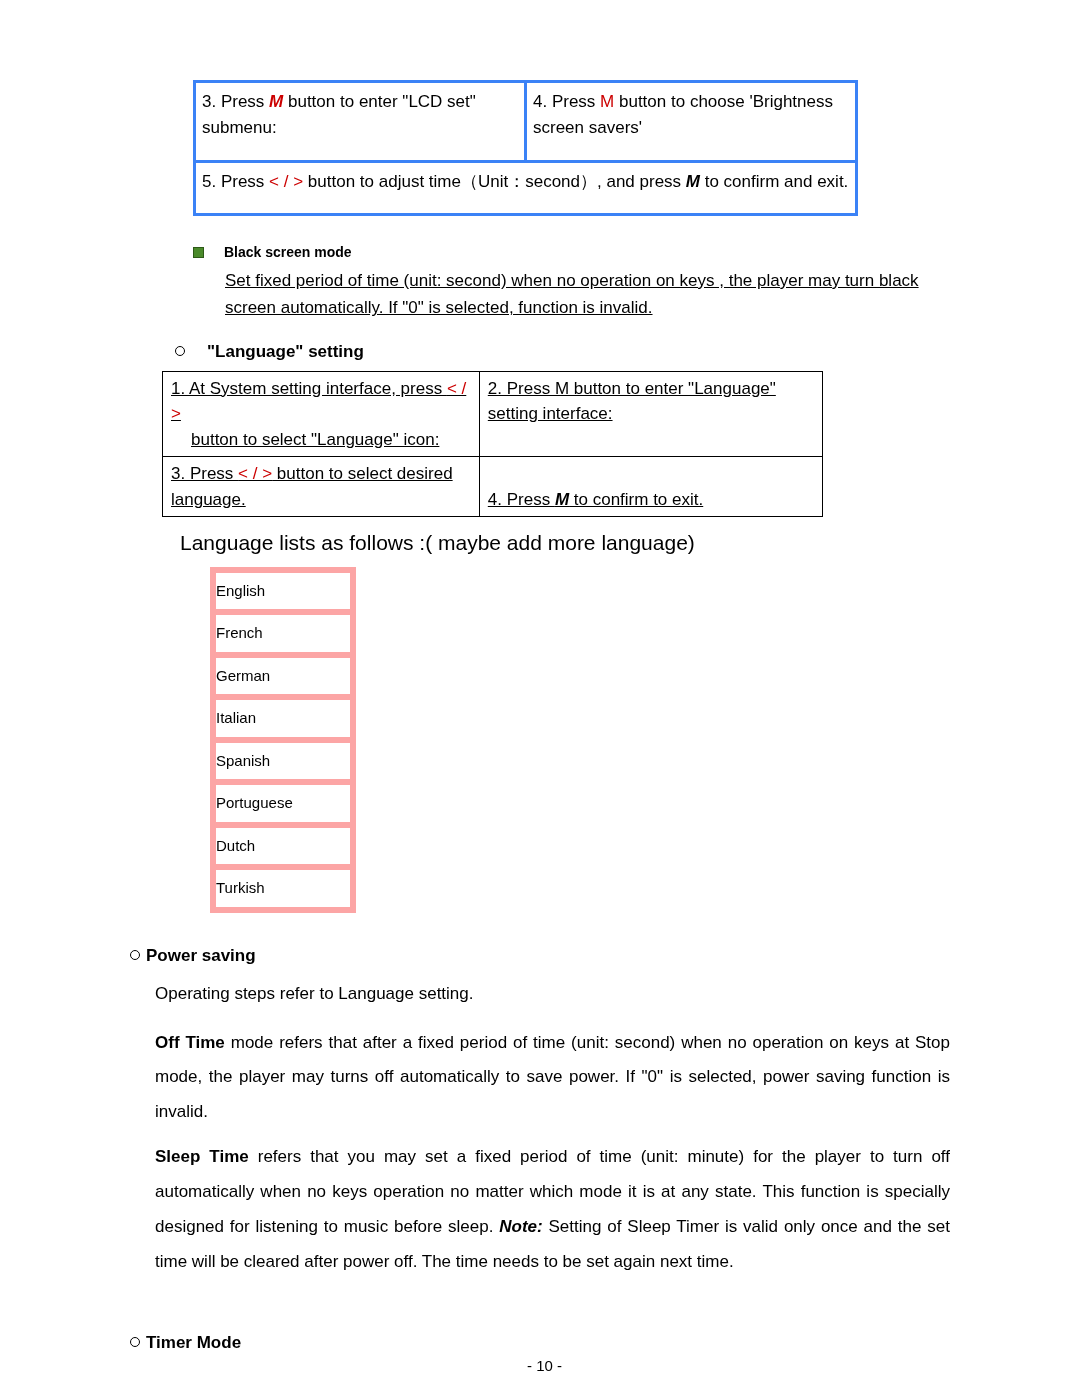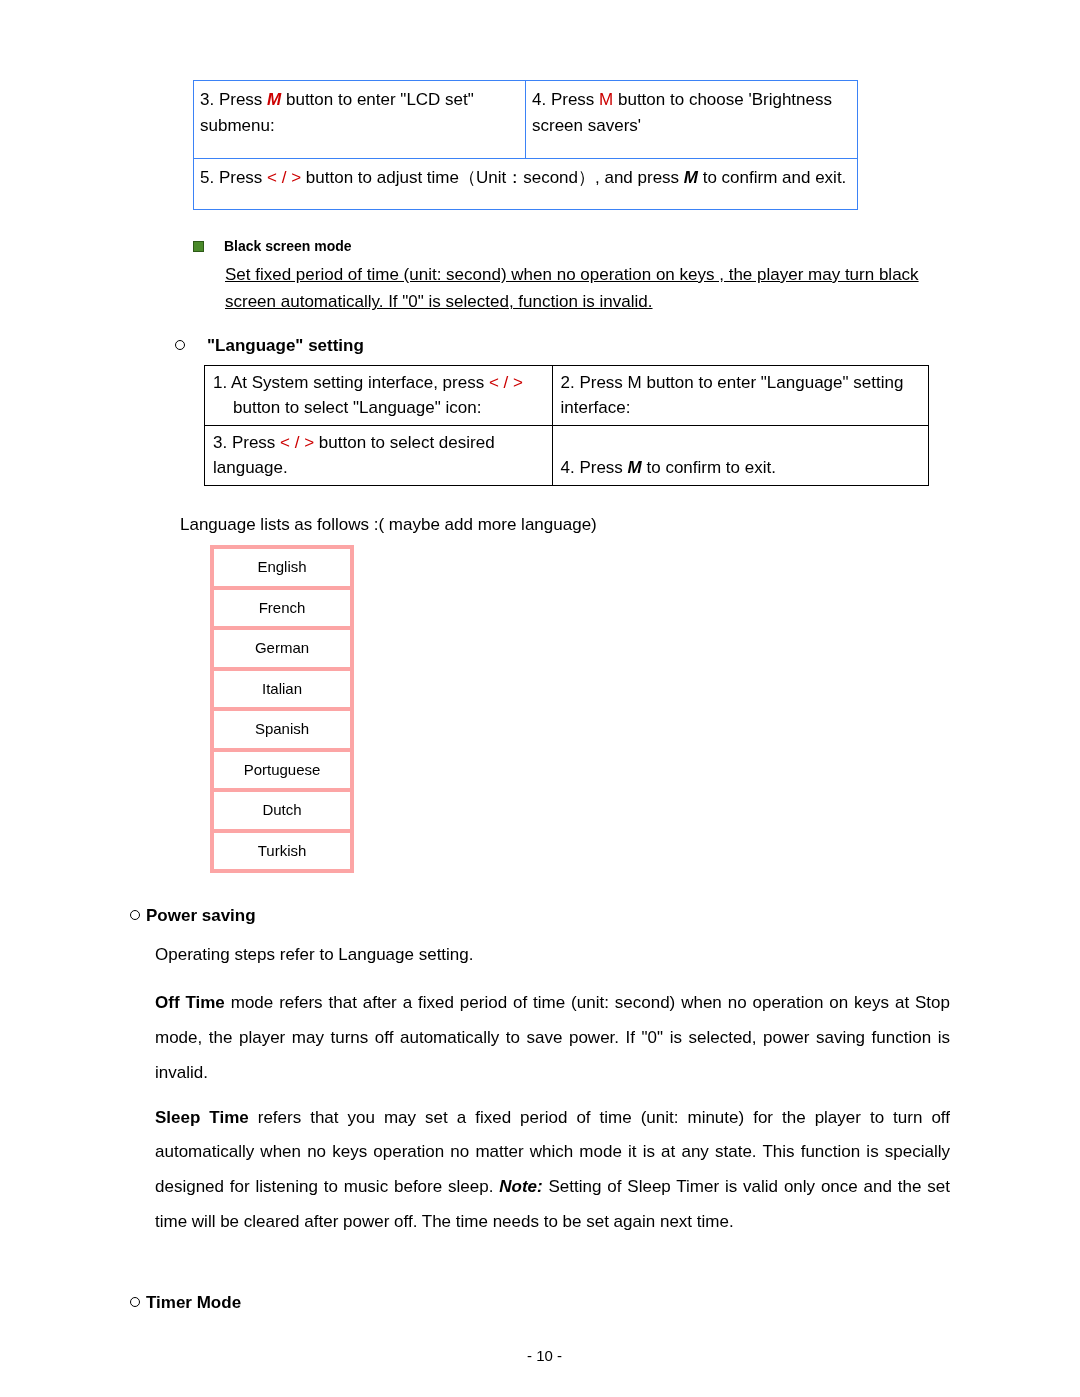--- a/index.html
+++ b/index.html
@@ -21,21 +21,21 @@
   }
 
   
   table.t1 {
     width: 665px;
     border-collapse: collapse;
     margin-left: 63px;
     margin-bottom: 26px;
   }
   table.t1 td {
-    border: 1px solid #3b82f6;
+    border: 3px solid #3b82f6;
     padding: 6px 6px 18px 6px;
     vertical-align: top;
     font-size: 17px;
     line-height: 1.55;
   }
   .m-red { color: #c00; font-weight: bold; font-style: italic; }
   .m-red-nital { color: #c00; font-weight: normal; }
   .arrow-red { color: #c00; }
   .m-bold { font-weight: bold; font-style: italic; }
   .row-merged td { padding-top: 3px; padding-bottom: 3px; }
@@ -82,50 +82,50 @@
   .heading {
     font-weight: bold;
     margin-top: 14px;
     margin-bottom: 6px;
     font-size: 17px;
   }
   .heading.indent { margin-left: 45px; }
 
   
   table.t2 {
-    width: 725px;
+    width: 661px;
     border-collapse: collapse;
-    margin-left: 74px;
+    margin-left: 32px;
+    text-decoration: underline;
   }
   table.t2 td {
     border: 1px solid #000;
     padding: 4px 8px 4px 8px;
     vertical-align: top;
     font-size: 17px;
     line-height: 1.5;
   }
   .t2-pad { padding-left: 20px; }
 
   .lang-caption {
     margin-left: 50px;
-    margin-top: 26px;
+    margin-top: 10px;
     margin-bottom: 8px;
-    font-size: 17px;
+    font-size: 21px;
   }
 
   
   table.t3 {
     border-collapse: collapse;
     margin-left: 80px;
     margin-top: 6px;
     margin-bottom: 30px;
   }
   table.t3 td {
-    border: 4px solid #fca5a5;
-    text-align: center;
+    border: 6px solid #fca5a5;
     font-size: 15px;
     padding: 7px 0;
     width: 140px;
   }
 
   .body-text {
     margin-left: 25px;
     font-size: 17px;
     line-height: 2.05;
     text-align: justify;

